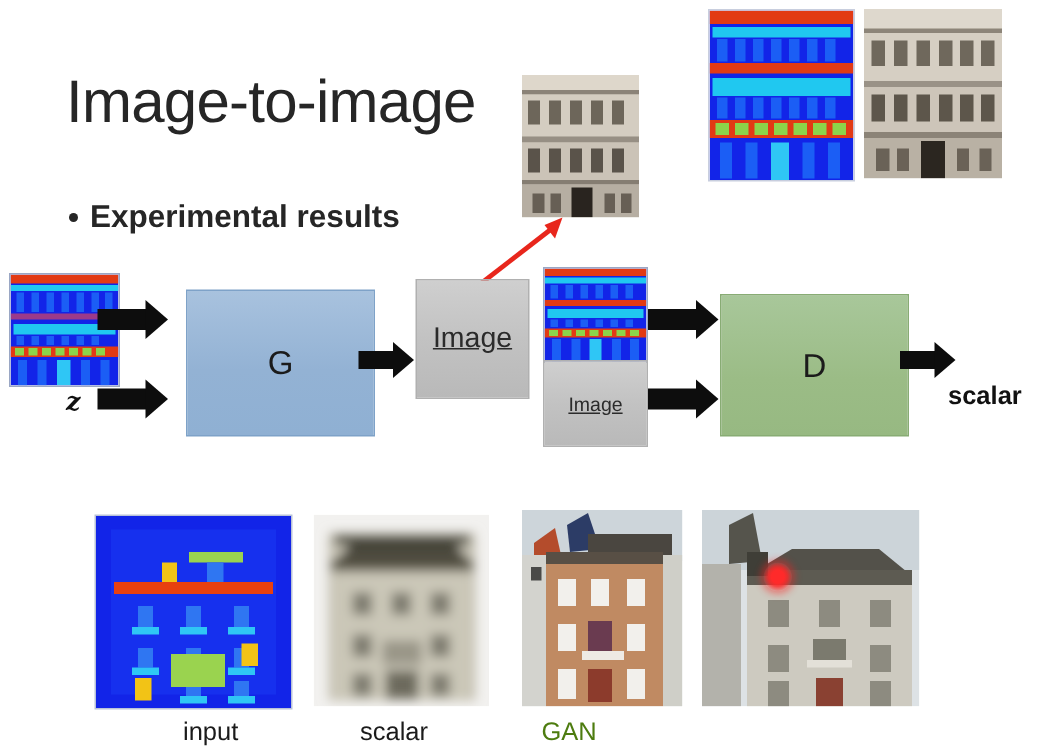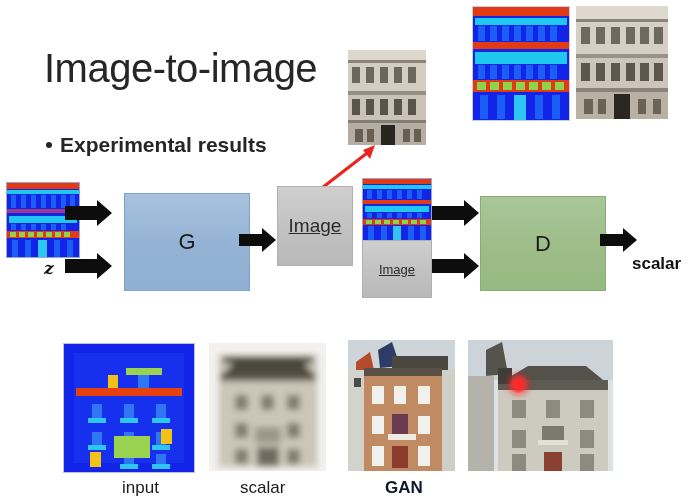--- a/index.html
+++ b/index.html
@@ -101,21 +101,21 @@
   #photo-center{left:348px;top:50px;width:78px;height:95px;}
 
   #img-input{left:63px;top:343px;width:130px;height:128px;border:1px solid #b9c2d8;}
   #img-close{left:209px;top:343px;width:117px;height:128px;}
   #img-gan{left:348px;top:340px;width:107px;height:131px;}
   #img-ganclose{left:468px;top:340px;width:145px;height:131px;}
 
   
   .caption{position:absolute;font-size:17px;white-space:nowrap;}
   .cap-dark{color:#1b1b1b;}
-  .cap-blue{color:#0f172a;font-weight:700;margin-left:24px;}
+  .cap-blue{color:#4d7c0f;font-weight:400;}
   #cap-input{left:122px;top:478px;}
   #cap-close{left:240px;top:478px;}
   #cap-gan{left:361px;top:478px;}
   #cap-ganclose{left:505px;top:478px;}
 
   
   #cursor-marker{
     position:absolute;left:509px;top:375px;width:19px;height:19px;border-radius:50%;
     background:radial-gradient(circle at 50% 50%, #ff2a2a 0%, #ff2a2a 32%, rgba(255,40,40,0.82) 48%, rgba(255,60,60,0.35) 72%, rgba(255,80,80,0) 100%);
     box-shadow:0 0 5px 2px rgba(255,30,30,0.45);

